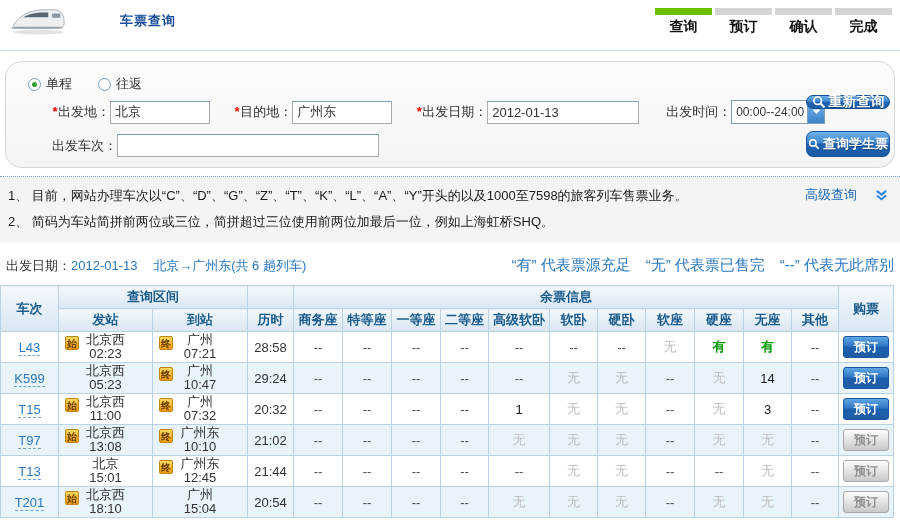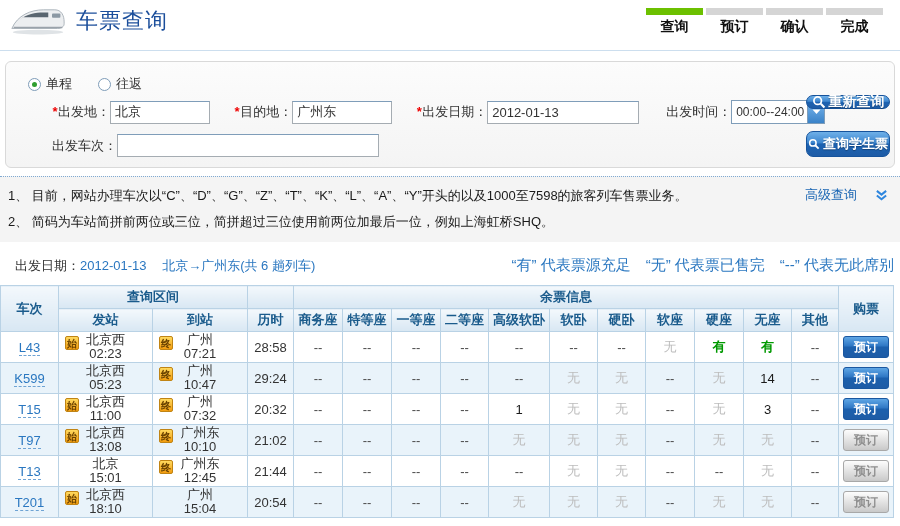--- a/index.html
+++ b/index.html
@@ -8,32 +8,32 @@
     width:900px; height:526px; overflow:hidden;
     font-family:"Liberation Sans","DejaVu Sans",sans-serif;
     font-size:13px; color:#333;
   }
   .page { width:900px; height:526px; position:relative; }
 
   
   .topbar { height:50px; position:relative; }
   .brand { position:absolute; left:10px; top:6px; display:flex; align-items:center; }
   .brand svg { margin-right:10px; }
-  .brand h1 { font-size:22px; font-weight:normal; color:#1b4e9b; letter-spacing:1px; }
-  .steps { position:absolute; right:17px; top:8px; display:flex; }
+  .brand h1 { font-size:13px; font-weight:bold; color:#1b4e9b; letter-spacing:1px;margin-left:44px; }
+  .steps { position:absolute; right:8px; top:8px; display:flex; }
   .step { width:57px; margin-left:3px; }
   .step .bar { height:7px; background:#d5d5d5; }
   .step.active .bar { background:#6cc000; }
   .step .lbl { text-align:center; font-weight:bold; font-size:14px; color:#111; margin-top:3px; }
   .divider { height:1px; background:#ccdeee; }
 
   
   .form-panel {
     position:relative; margin:10px 5px 0 5px; height:107px;
-    border:1px solid #d9d9d9; border-radius:6px;
+    border:1px solid #d9d9d9; border-radius:16px;
     background:linear-gradient(#fcfcfc,#f4f4f4);
   }
   .frow { display:flex; align-items:center; }
   .frow.radios { padding:13px 0 0 22px; }
   .radio { width:13px; height:13px; border:1px solid #7f9db9; border-radius:50%; background:#fff;
            display:inline-block; position:relative; margin-right:5px; vertical-align:-2px; }
   .radio.checked::after { content:""; position:absolute; left:3px; top:3px; width:5px; height:5px;
            border-radius:50%; background:#2f9e2f; }
   .radio-label { margin-right:26px; color:#333; }
   .frow.fields { margin-top:7px; }
@@ -62,21 +62,21 @@
 
   
   .notes { margin-top:8px; background:#f4f4f4; border-top:1px dotted #7fa9d2; padding:9px 8px 10px 8px; position:relative; }
   .note-line { color:#1a1a1a; line-height:20px; font-size:13px; }
   .note-line + .note-line { margin-top:6px; }
   .advanced { position:absolute; right:12px; top:9px; color:#1b66b3; cursor:pointer; display:flex; align-items:center; }
   .advanced span { margin-right:18px; }
 
   
   .result-bar { padding:14px 6px 10px 6px; display:flex; justify-content:space-between; align-items:center; }
-  .rb-left { color:#333;margin-left:9px; }
+  .rb-left { color:#333; }
   .rb-left .blue, .rb-right { color:#2a77c0; }
   .rb-right { font-size:15px; white-space:nowrap; overflow:hidden; }
 
   
   table { border-collapse:collapse; table-layout:fixed; width:893px; margin-left:0;padding-left:48px; }
   th, td { border:1px solid #b9d2e5; text-align:center; overflow:hidden; }
   thead th {
     background:linear-gradient(#f3f8fc,#d8e7f3);
     color:#1a5b8c; font-size:13px; font-weight:bold; height:23px; padding:0 1px;
   }

